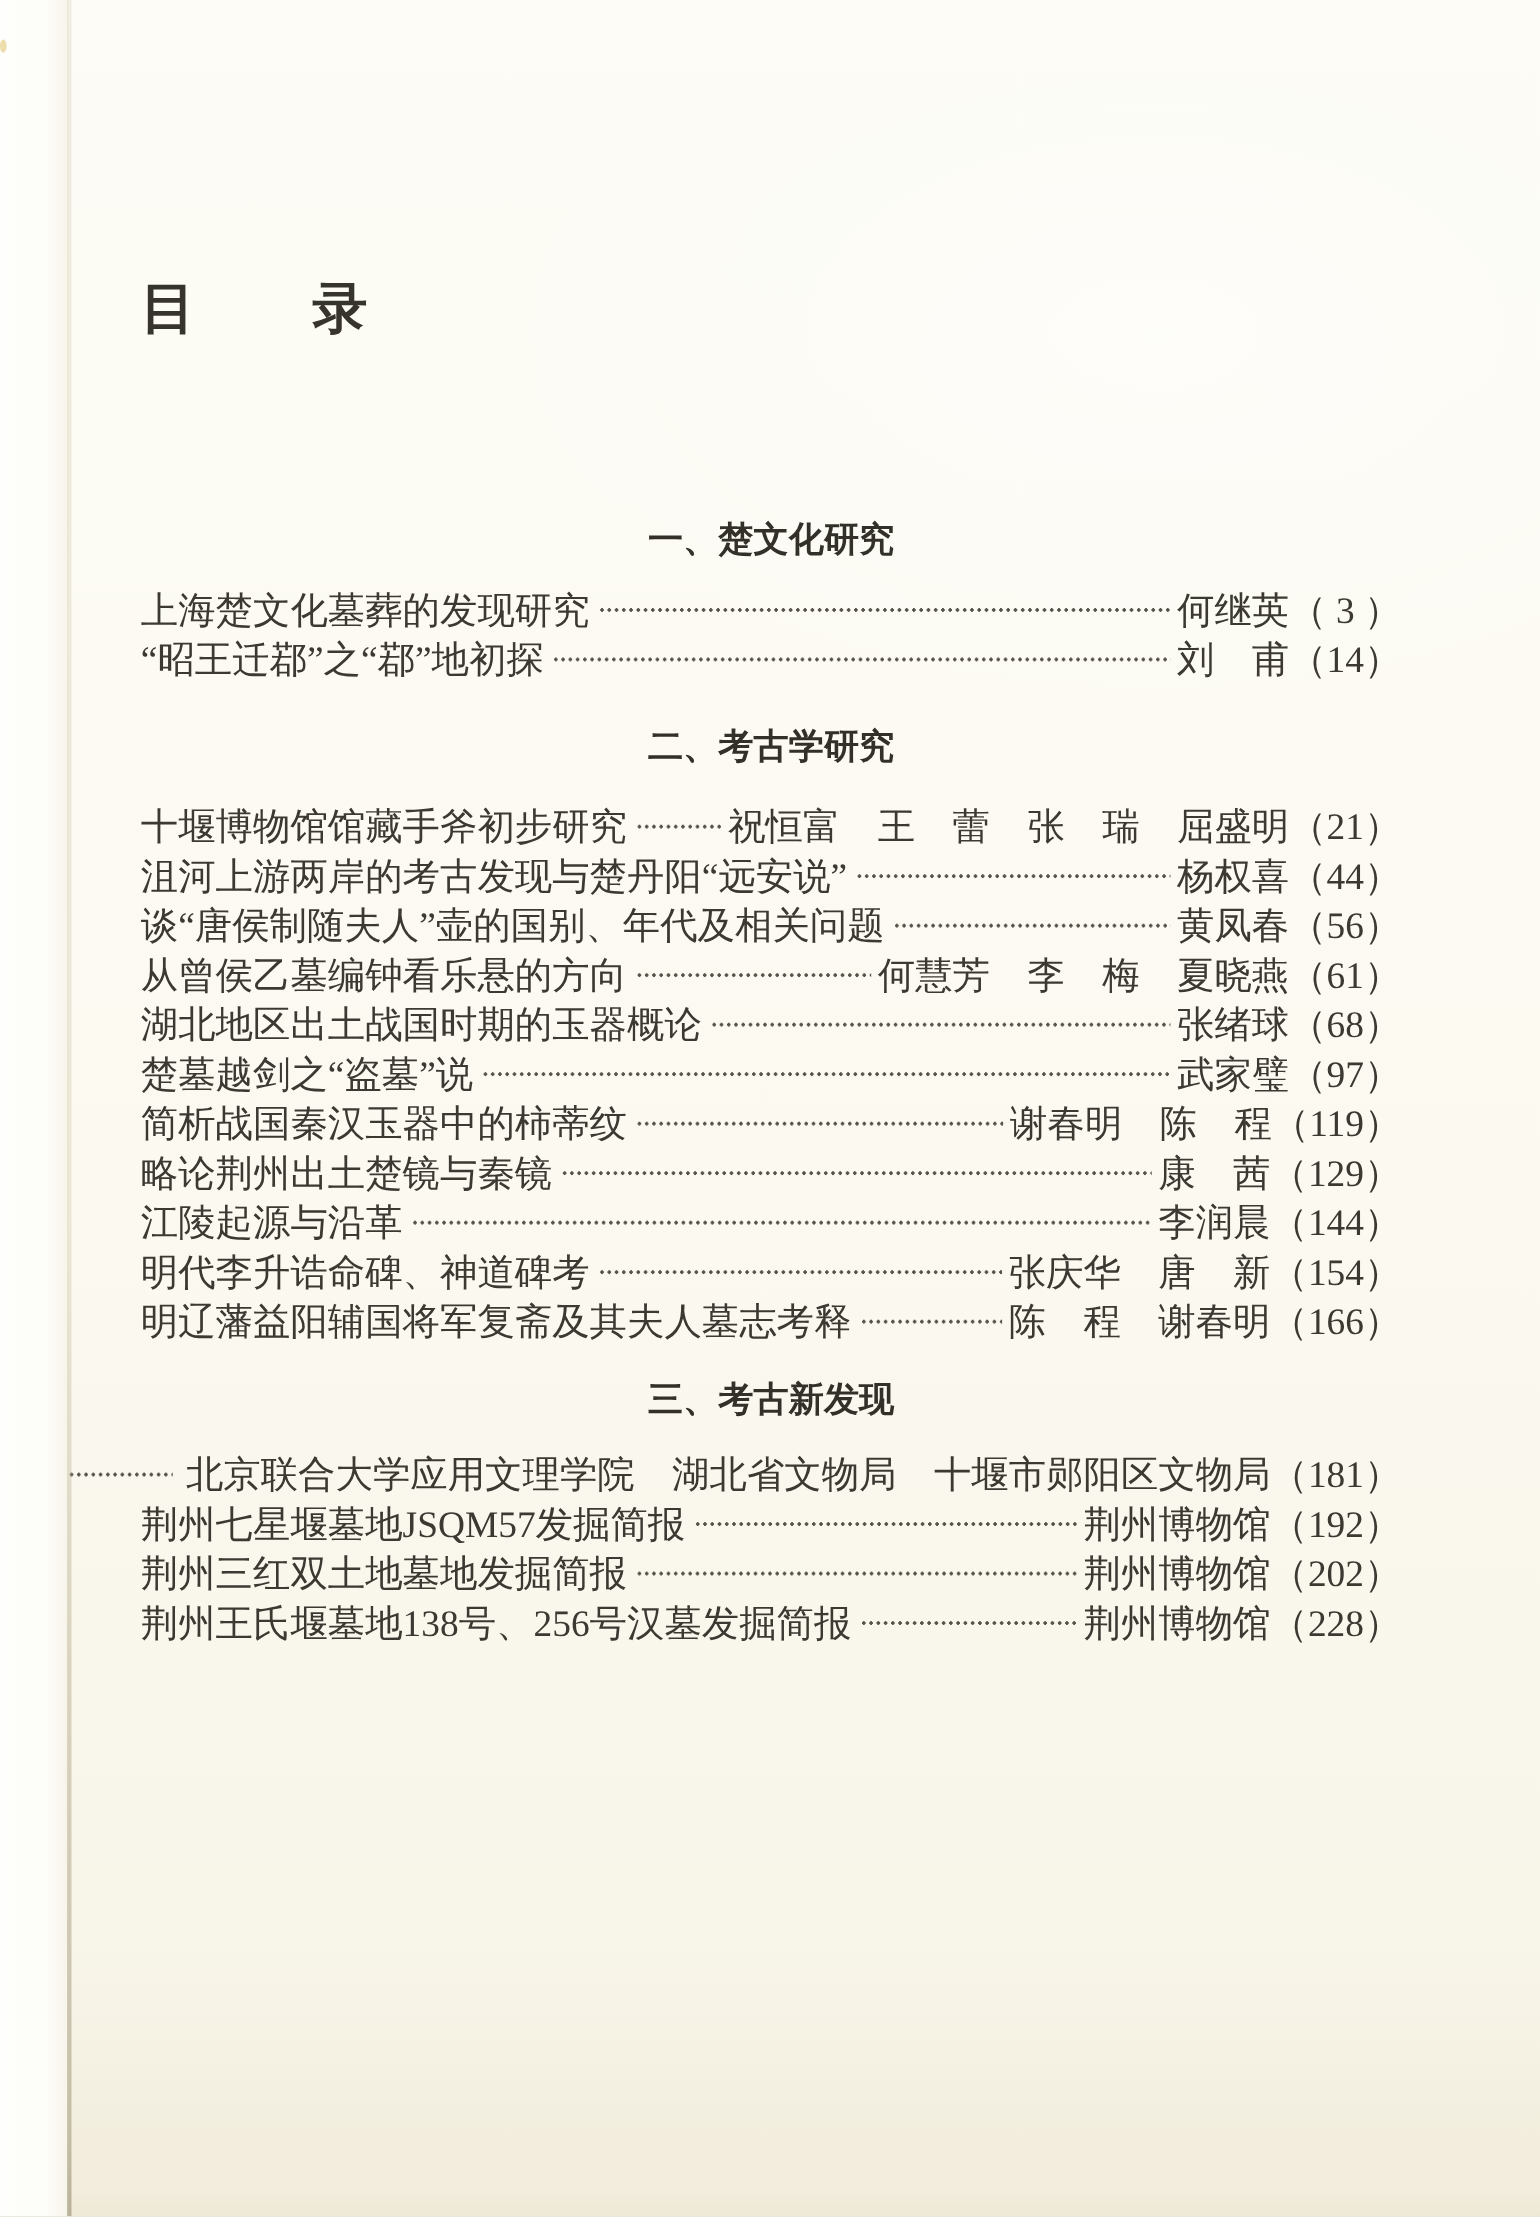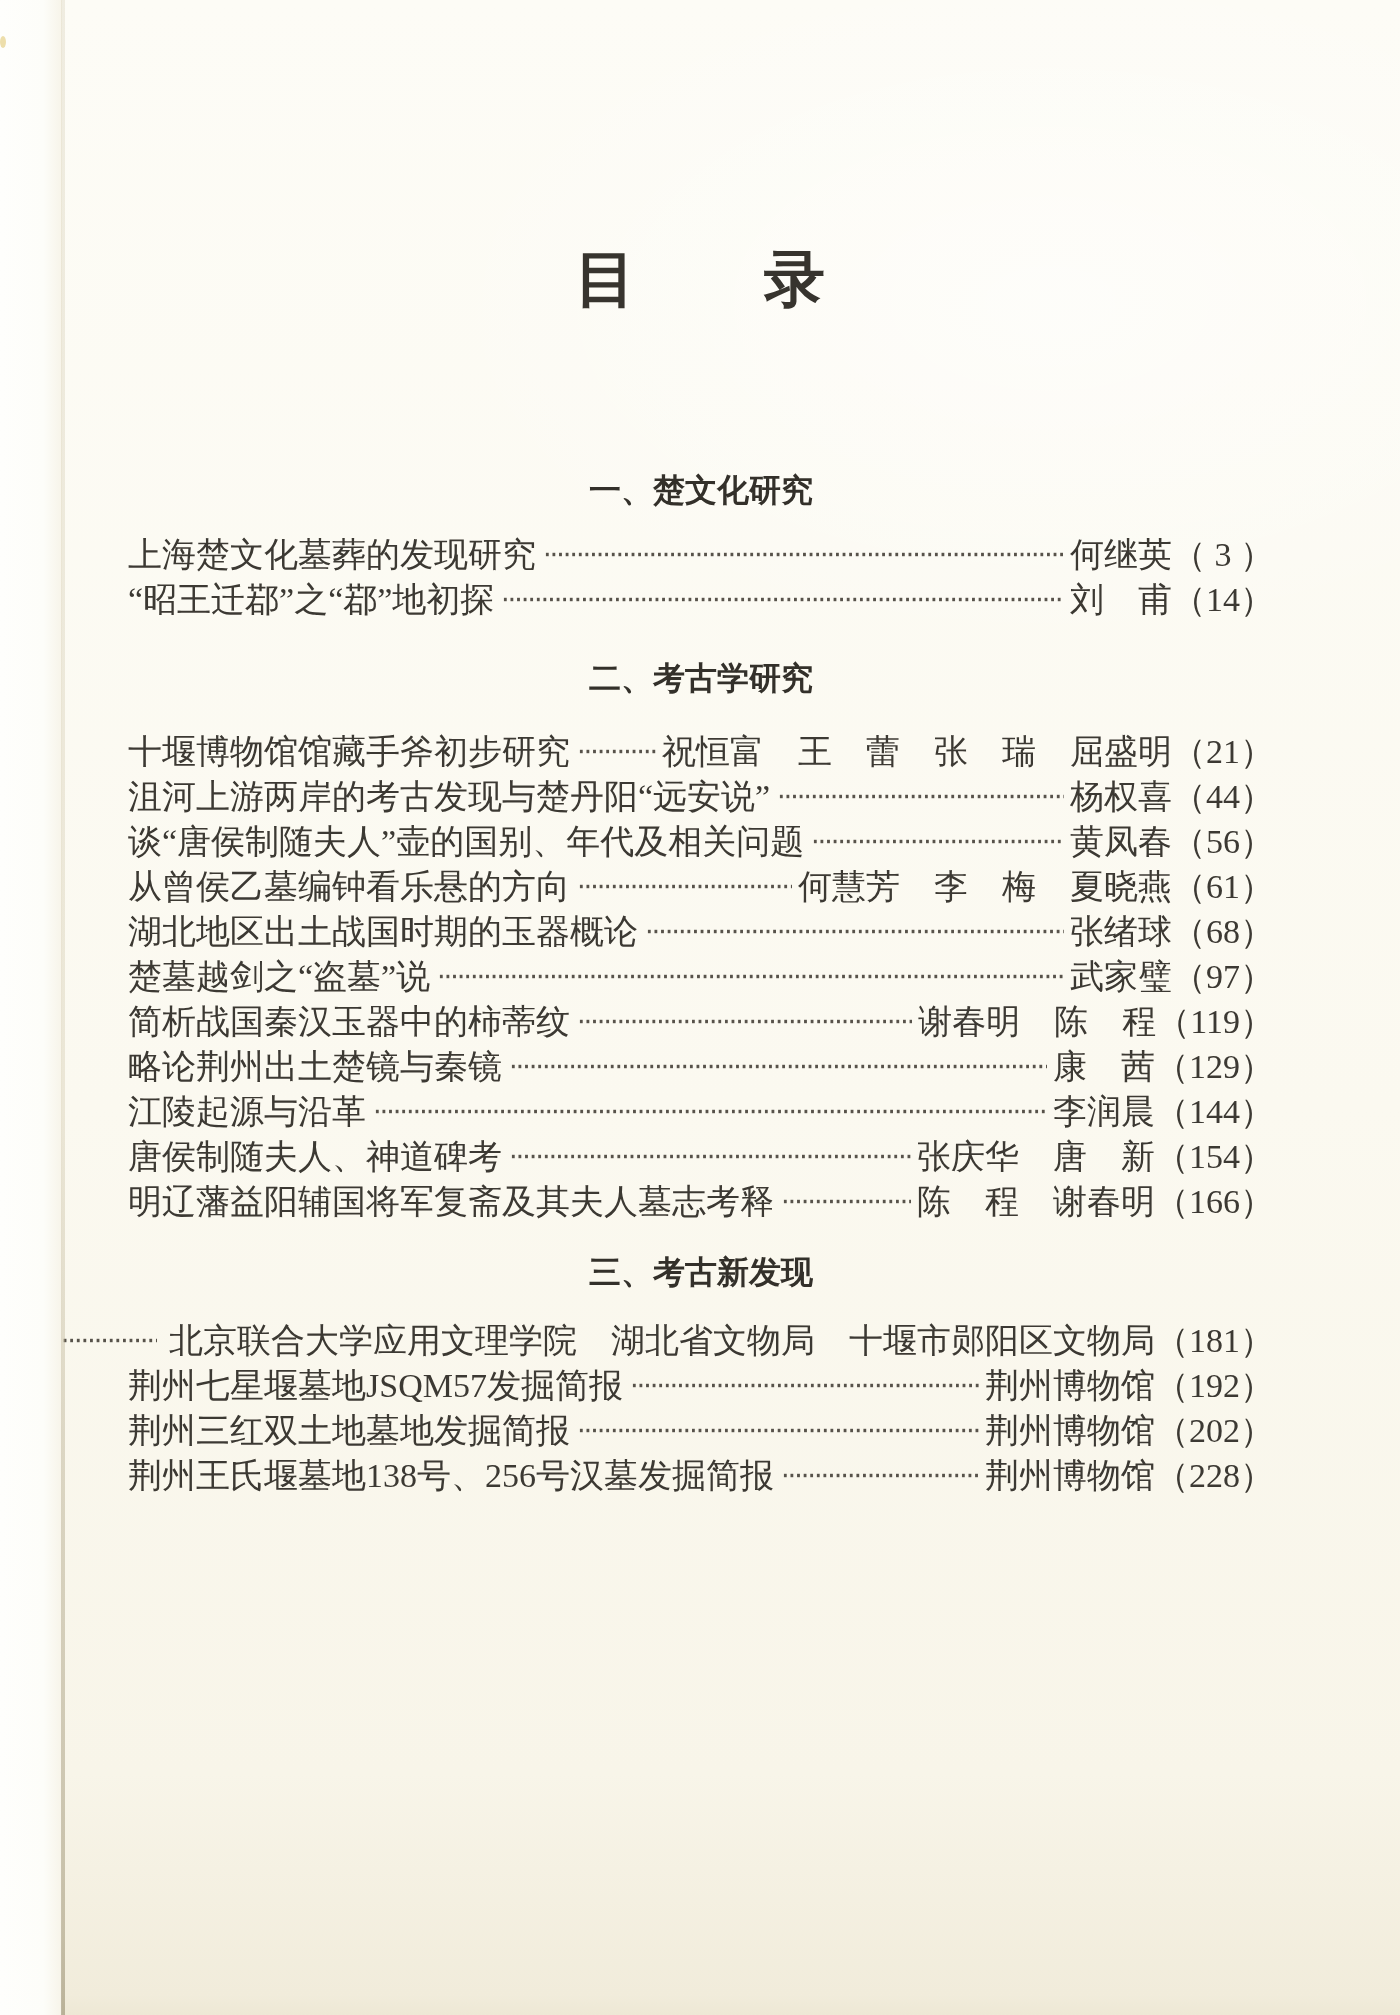--- a/index.html
+++ b/index.html
@@ -25,22 +25,22 @@
   }
   .speck {
     position:absolute; left:0; top:36px; width:6px; height:12px;
     background:rgba(217,184,74,0.45); border-radius:50%;
   }
   .content { margin:0 126px 0 128px; }
 
   .doc-title {
     padding-top:252px;
     height:56px; line-height:56px;
-    text-align:center;
-    font-size:61px; font-weight:bold;
+    text-align:left;
+    font-size:50px; font-weight:bold;
     letter-spacing:2px;
     color:#37342e;
   }
 
   .section-heading {
     text-align:center;
     font-family:"DejaVu Sans","Liberation Sans",sans-serif;
     font-weight:700; font-size:32px;
     height:42px; line-height:42px;
     color:#33302a;
@@ -157,21 +157,21 @@
               <span class="entry-authors">康　茜</span>
               <span class="entry-page">（129）</span>
             </div>
             <div class="entry-row">
               <span class="entry-title">江陵起源与沿革</span>
               <span class="dots"></span>
               <span class="entry-authors">李润晨</span>
               <span class="entry-page">（144）</span>
             </div>
             <div class="entry-row">
-              <span class="entry-title">唐侯制随夫人、神道碑考</span>
+              <span class="entry-title">明代李升诰命碑、神道碑考</span>
               <span class="dots"></span>
               <span class="entry-authors">张庆华　唐　新</span>
               <span class="entry-page">（154）</span>
             </div>
             <div class="entry-row">
               <span class="entry-title">明辽藩益阳辅国将军复斋及其夫人墓志考释</span>
               <span class="dots"></span>
               <span class="entry-authors">陈　程　谢春明</span>
               <span class="entry-page">（166）</span>
             </div>

